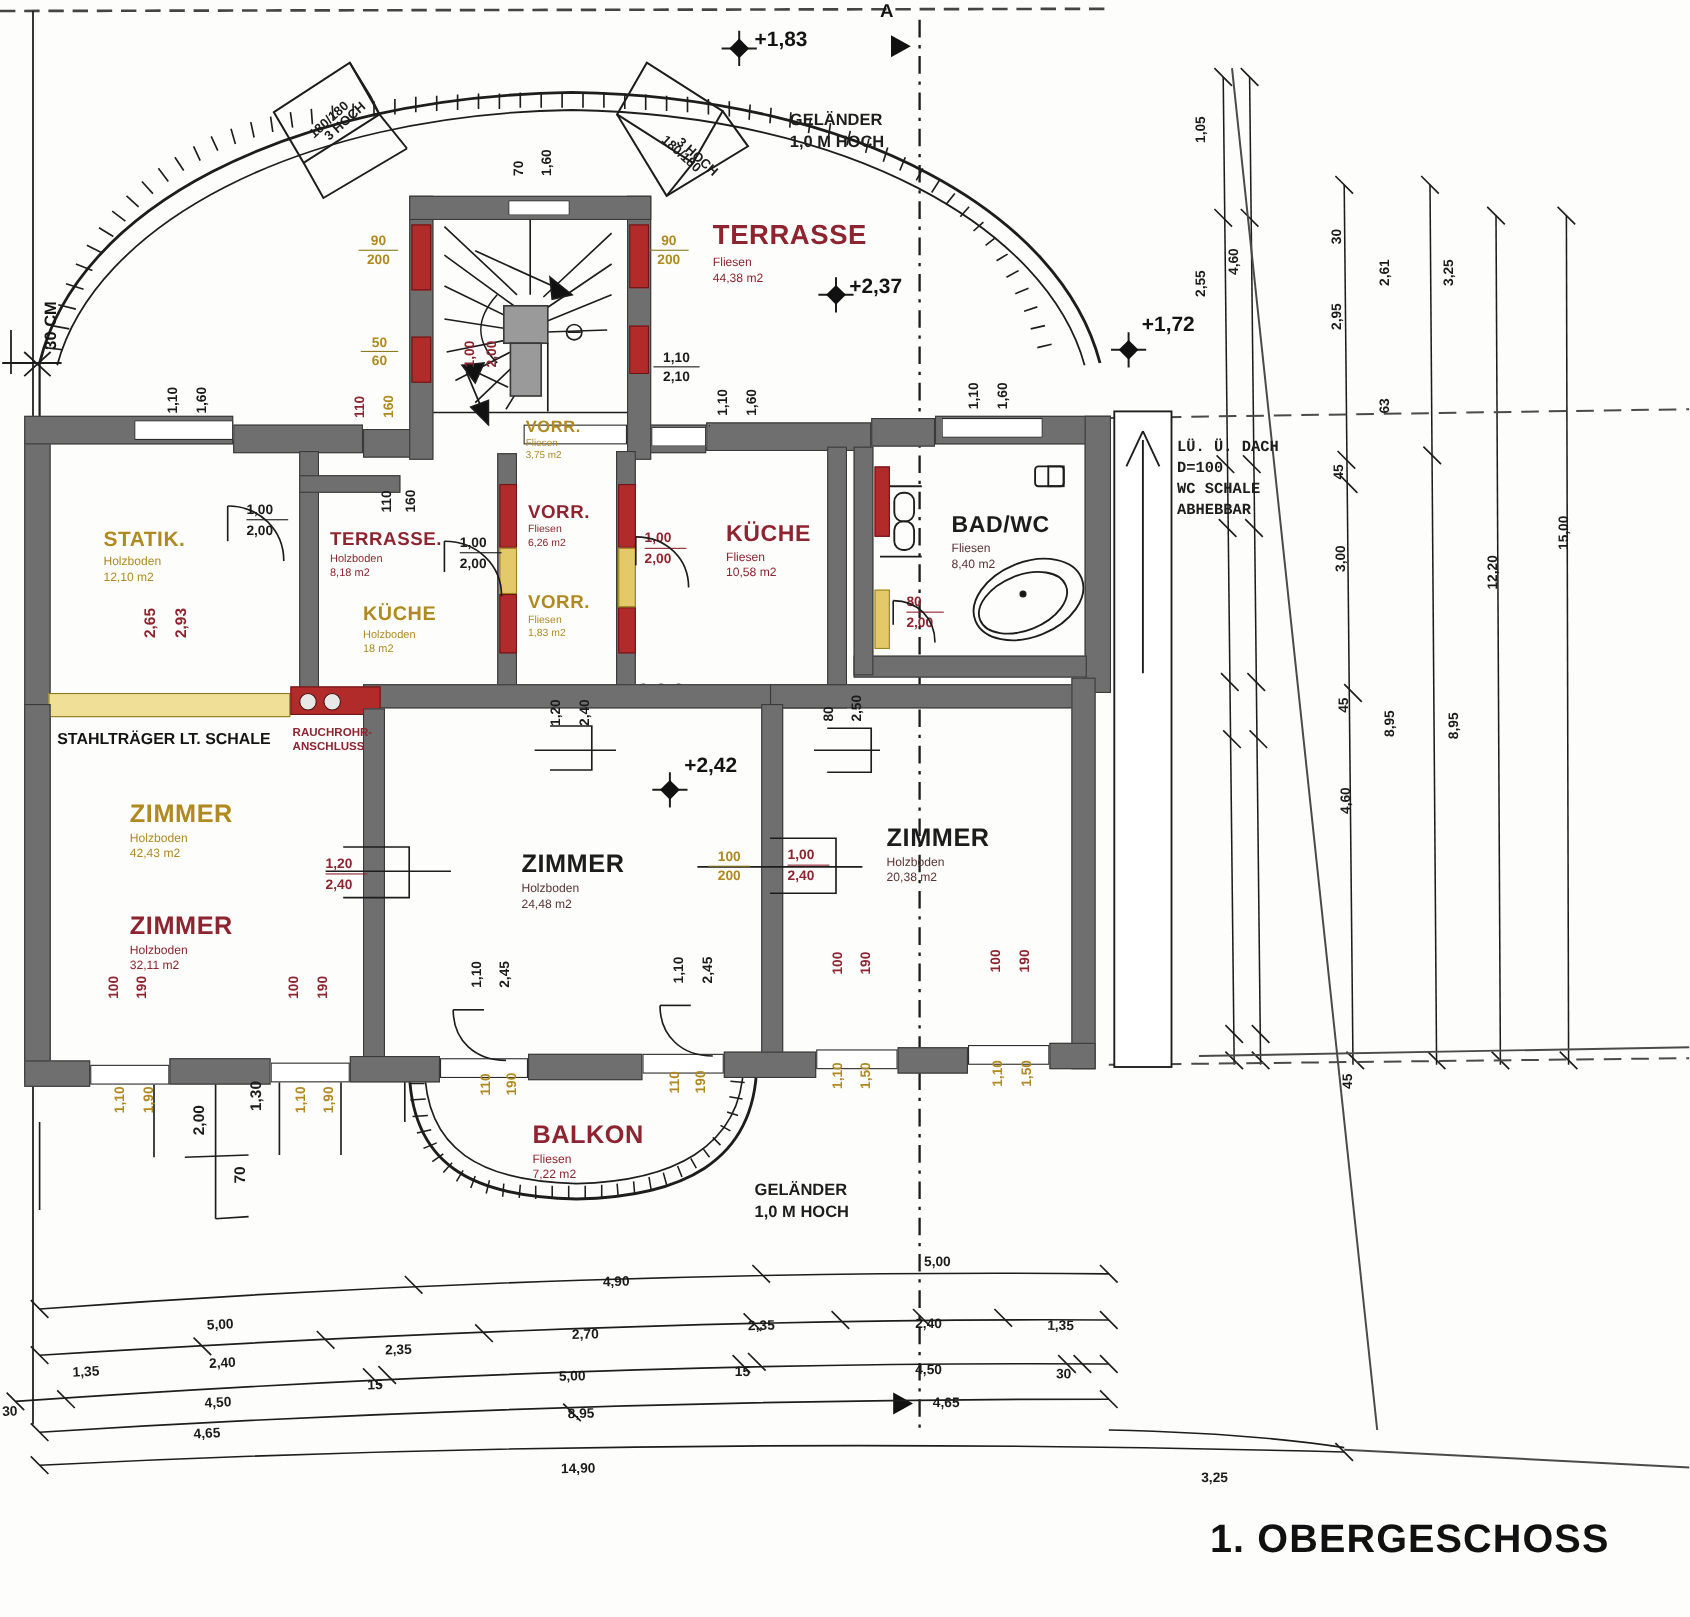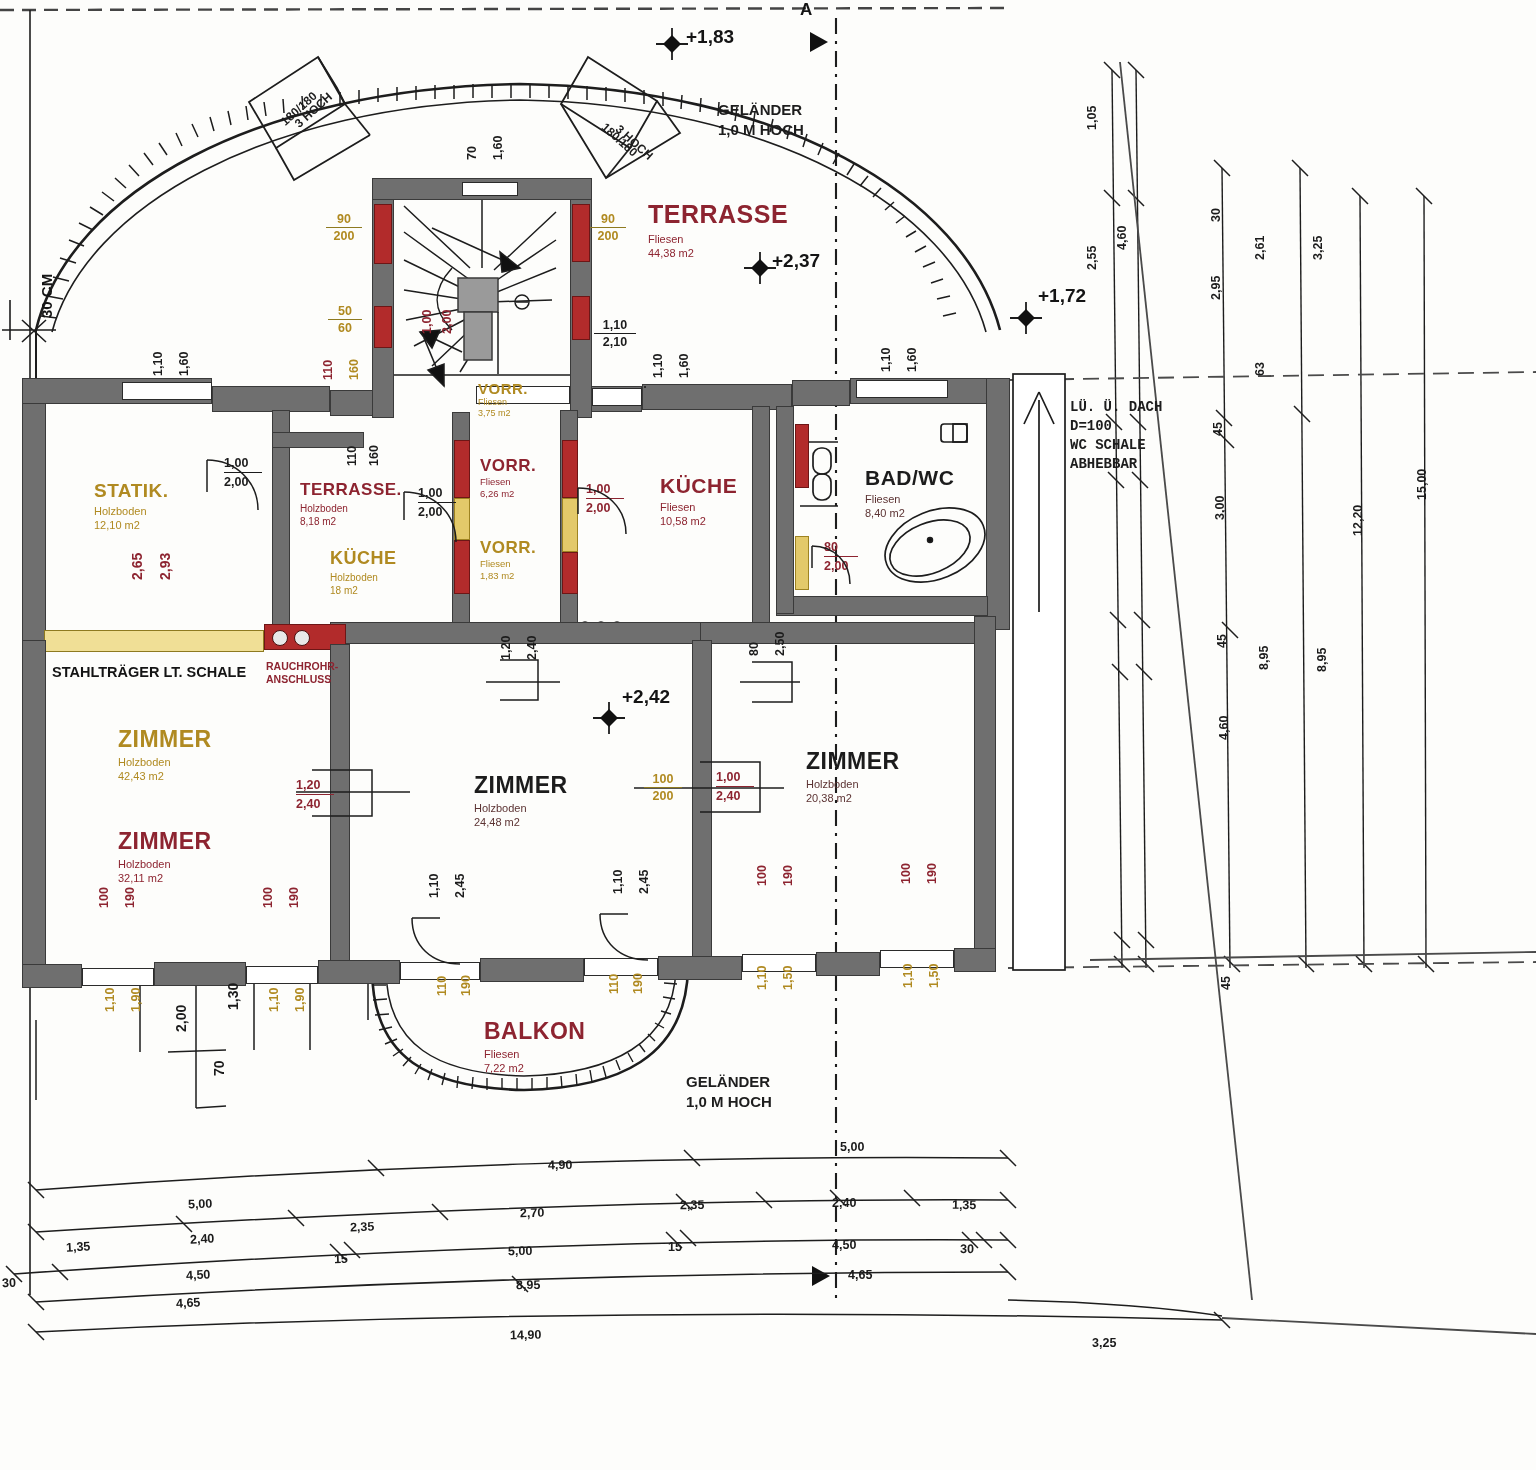--- a/index.html
+++ b/index.html
@@ -737,14 +737,15 @@
   <div class="abs vert" style="left:1250px; top:260px;"><span class="dimtxt">2,61</span></div>
   <div class="abs vert" style="left:1250px; top:376px;"><span class="dimtxt">63</span></div>
   <div class="abs vert" style="left:1254px; top:670px;"><span class="dimtxt">8,95</span></div>
 
   <div class="abs vert" style="left:1308px; top:260px;"><span class="dimtxt">3,25</span></div>
   <div class="abs vert" style="left:1312px; top:672px;"><span class="dimtxt">8,95</span></div>
 
   <div class="abs vert" style="left:1348px; top:536px;"><span class="dimtxt">12,20</span></div>
   <div class="abs vert" style="left:1412px; top:500px;"><span class="dimtxt">15,00</span></div>
 
+  <div class="abs title" style="left:1100px; top:1378px;">1. OBERGESCHOSS</div>
 
 </div>
 
 </body></html>

